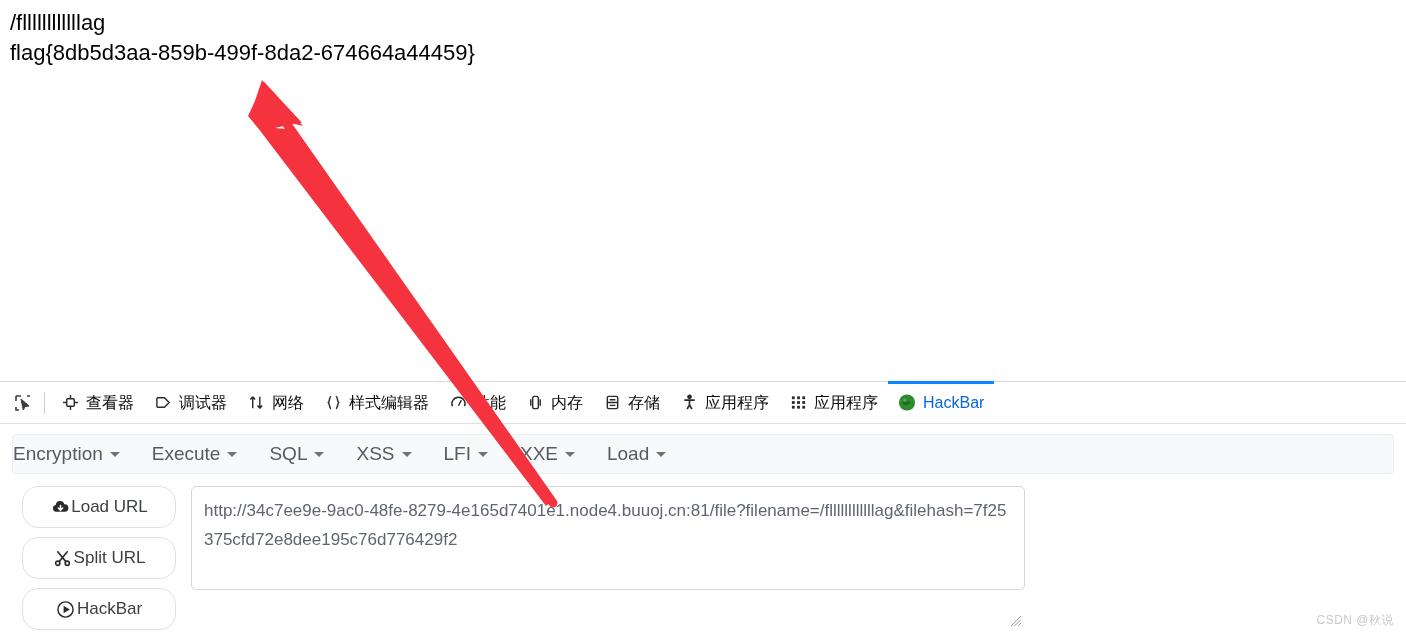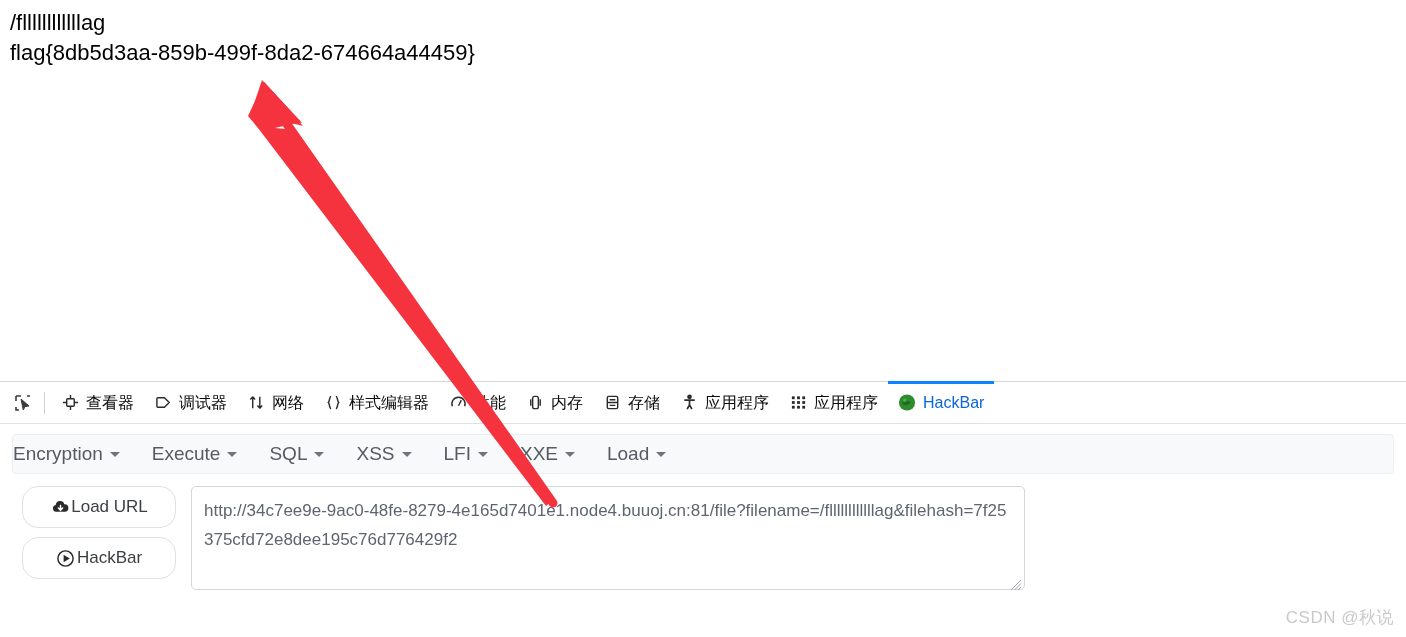--- a/index.html
+++ b/index.html
@@ -203,21 +203,21 @@
     width: 14px;
     height: 14px;
     pointer-events: none;
   }
 
   
   #watermark {
     position: absolute;
     right: 12px;
     bottom: 8px;
-    font-size: 17px;
+    font-size: 12px;
     color: #c9c9cc;
     letter-spacing: 0.5px;
     z-index: 60;
   }
 </style>
 </head>
 <body>
 
 <div id="page-content">
   <div class="page-line">/fllllllllllllag</div>
@@ -391,20 +391,30 @@
         <span class="hb-ico">
           <svg width="19" height="19" viewBox="0 0 20 20" fill="#2b2b2d">
             <path d="M5.2 14.5A3.6 3.6 0 0 1 5 7.4 4.6 4.6 0 0 1 14 6.6a3.3 3.3 0 0 1 .6 7.9z"></path>
             <path d="M10 8v4.2M7.8 10.6L10 13l2.2-2.4" stroke="#ffffff" stroke-width="1.6" fill="none" stroke-linecap="round" stroke-linejoin="round"></path>
           </svg>
         </span>
         <span>Load URL</span>
       </div>
       <div class="hb-btn">
         <span class="hb-ico">
+          <svg width="19" height="19" viewBox="0 0 20 20" fill="none" stroke="#2b2b2d" stroke-width="1.7" stroke-linecap="round">
+            <circle cx="5" cy="15" r="2.2"></circle>
+            <circle cx="15" cy="15" r="2.2"></circle>
+            <path d="M6.5 13.3L15 3M13.5 13.3L5 3"></path>
+          </svg>
+        </span>
+        <span>Split URL</span>
+      </div>
+      <div class="hb-btn">
+        <span class="hb-ico">
           <svg width="19" height="19" viewBox="0 0 20 20" fill="none" stroke="#2b2b2d" stroke-width="1.5">
             <circle cx="10" cy="10" r="8"></circle>
             <polygon points="8,6 14.5,10 8,14" fill="#2b2b2d" stroke="none"></polygon>
           </svg>
         </span>
         <span>HackBar</span>
       </div>
     </div>
 
     <div id="url-field-wrap">

